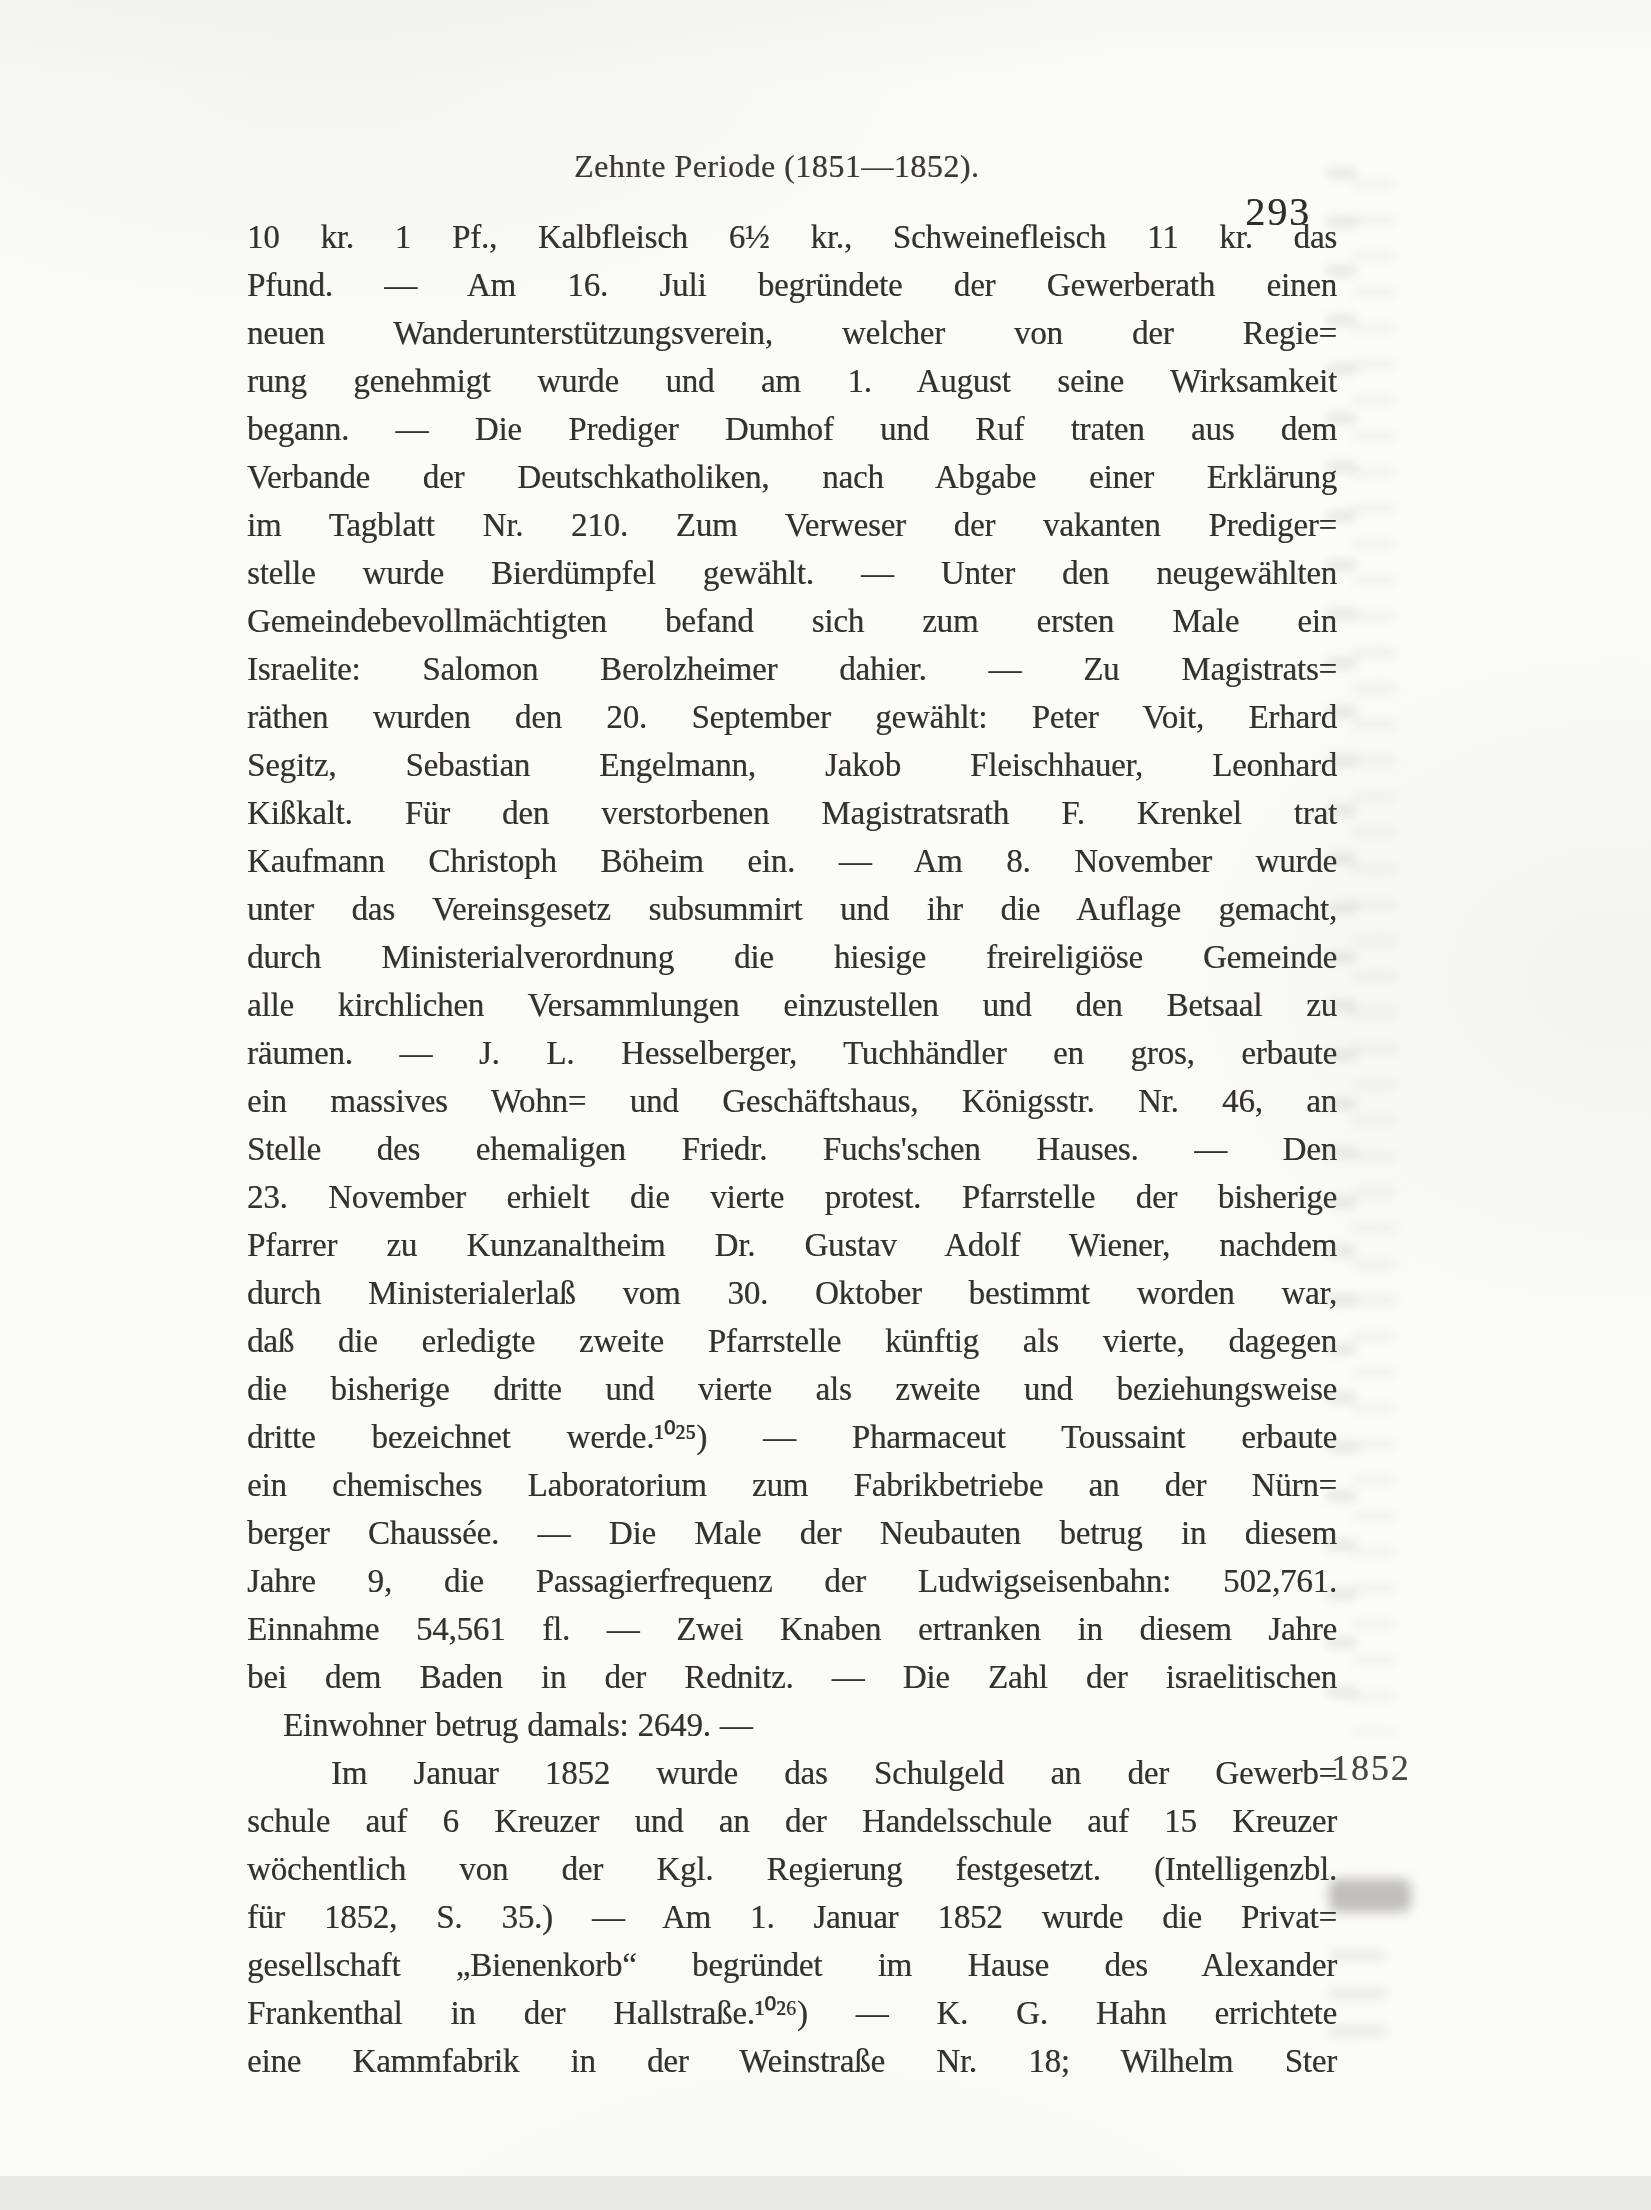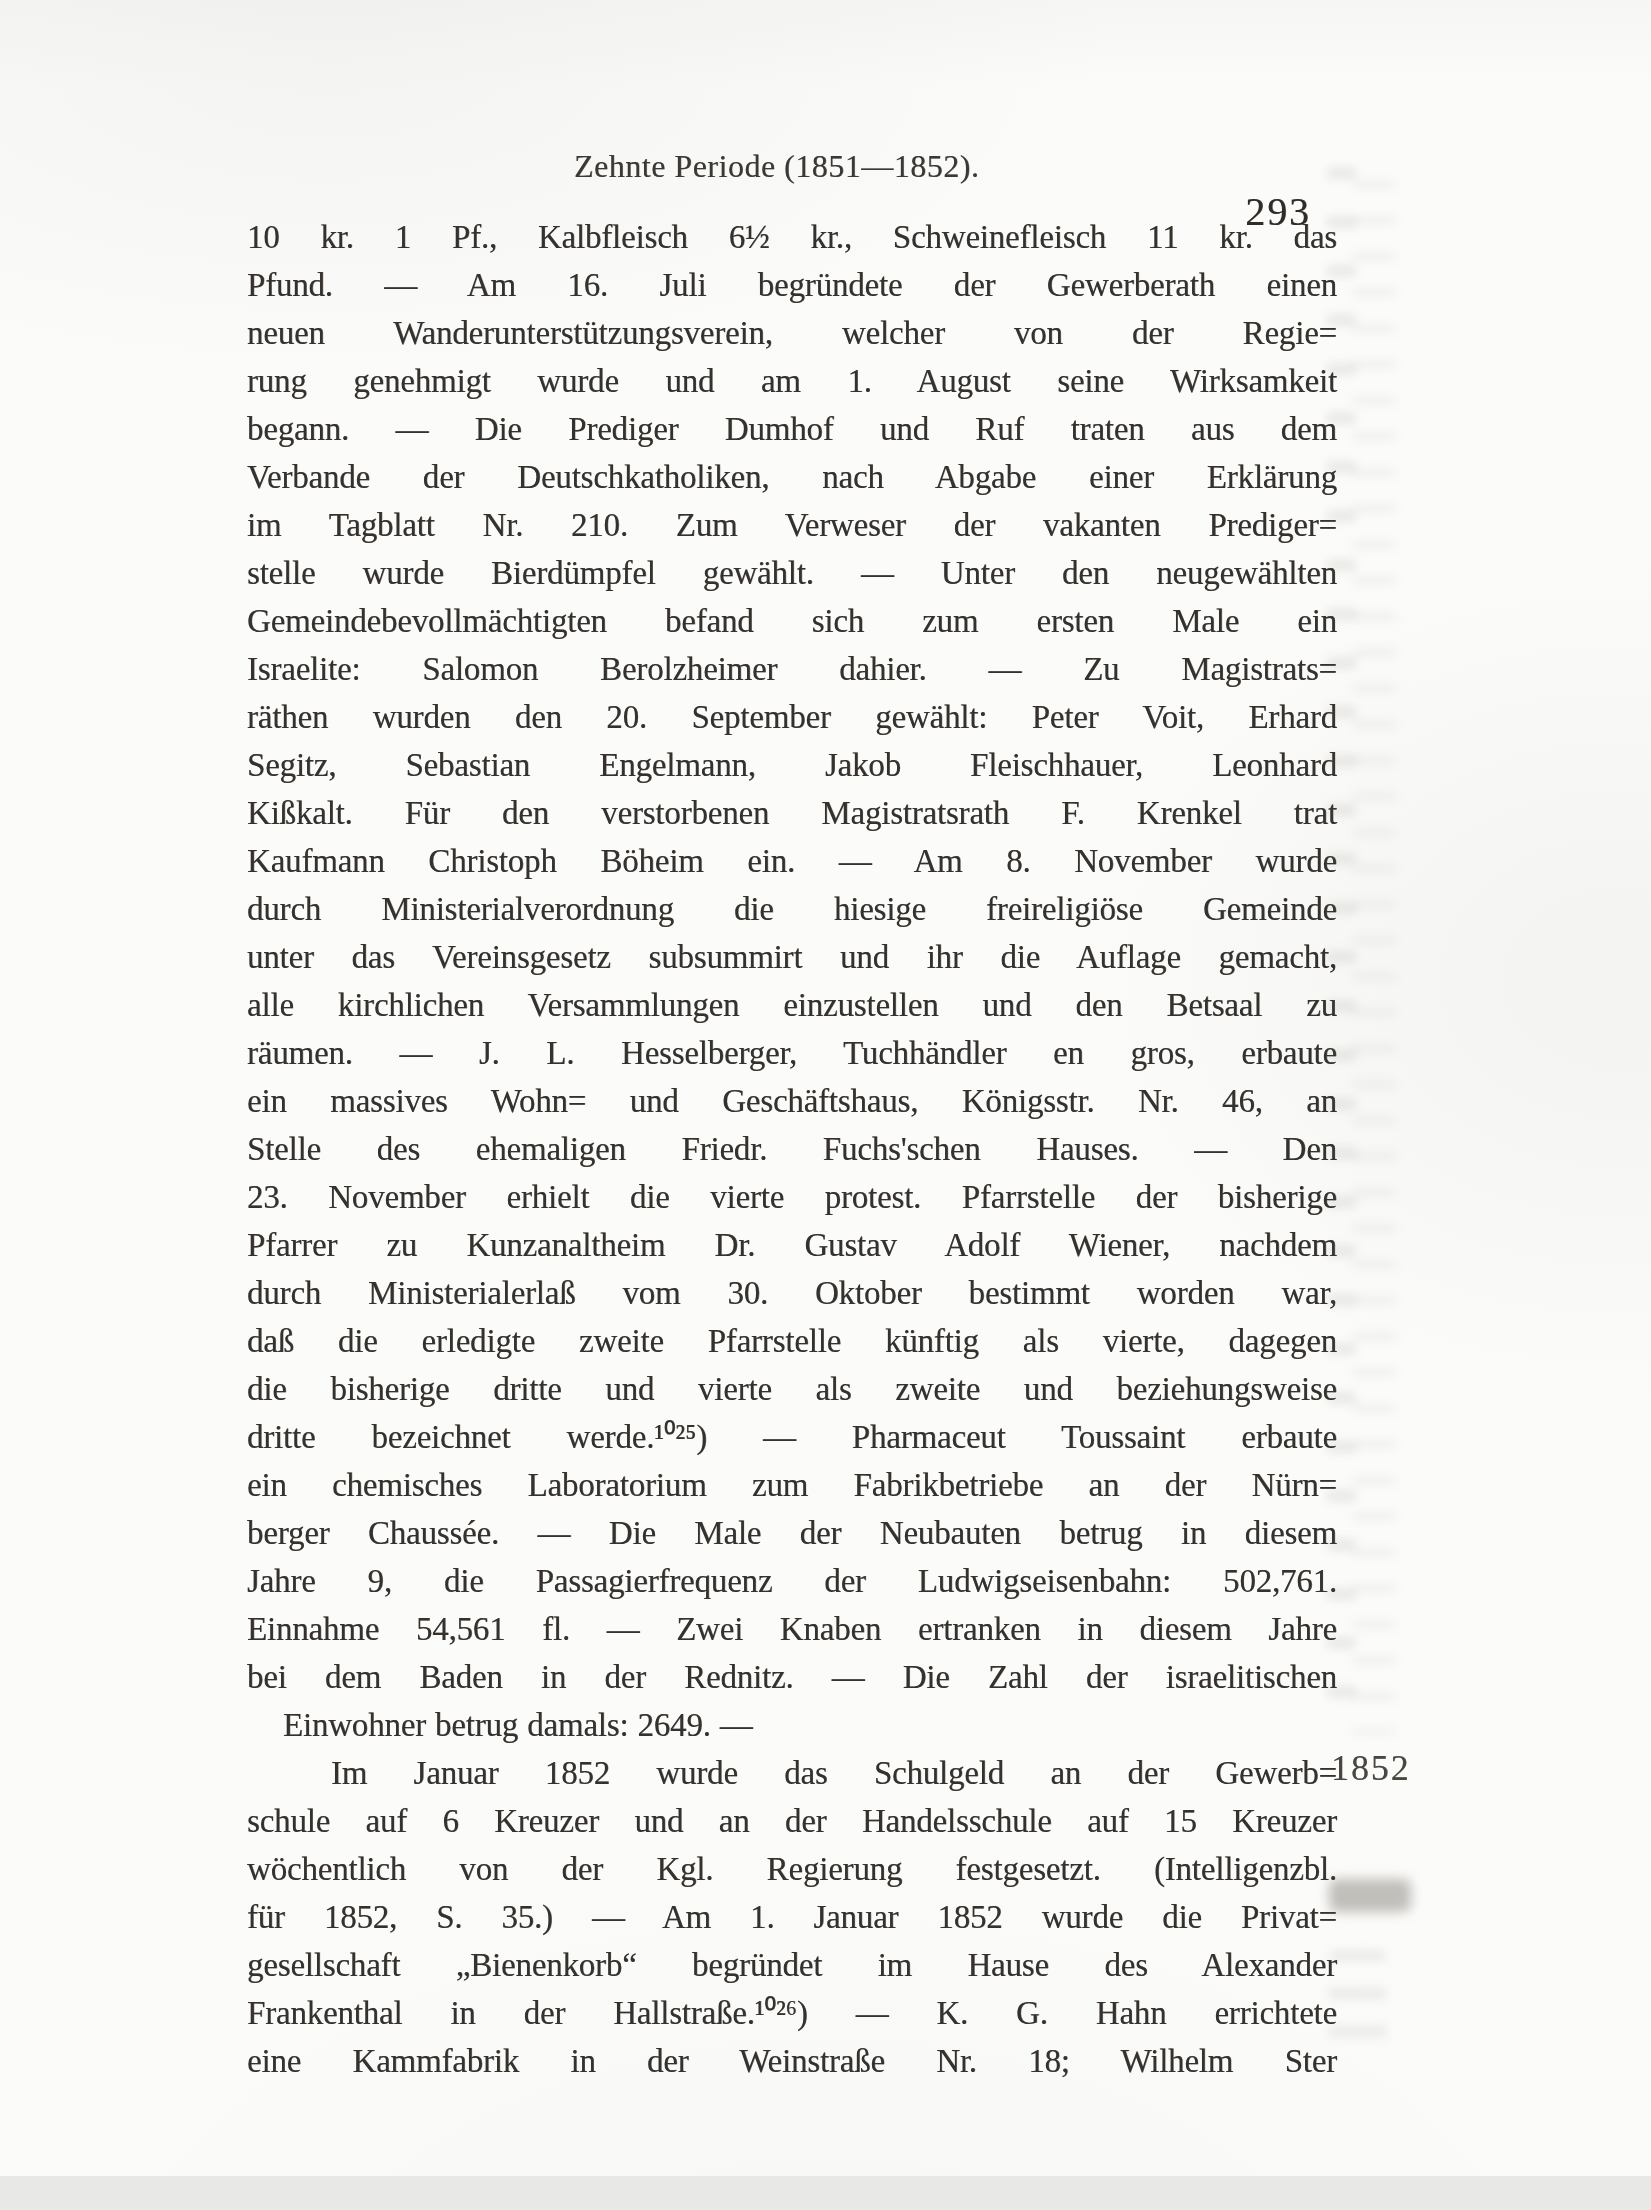--- a/index.html
+++ b/index.html
@@ -158,22 +158,22 @@
       <div class="line">begann. — Die Prediger Dumhof und Ruf traten aus dem</div>
       <div class="line">Verbande der Deutschkatholiken, nach Abgabe einer Erklärung</div>
       <div class="line">im Tagblatt Nr. 210.  Zum Verweser der vakanten Prediger=</div>
       <div class="line">stelle wurde Bierdümpfel gewählt. — Unter den neugewählten</div>
       <div class="line">Gemeindebevollmächtigten befand sich zum ersten Male ein</div>
       <div class="line">Israelite: Salomon Berolzheimer dahier. — Zu Magistrats=</div>
       <div class="line">räthen wurden den 20. September gewählt: Peter Voit, Erhard</div>
       <div class="line">Segitz, Sebastian Engelmann, Jakob Fleischhauer, Leonhard</div>
       <div class="line">Kißkalt.  Für den verstorbenen Magistratsrath F. Krenkel trat</div>
       <div class="line">Kaufmann Christoph Böheim ein. — Am 8. November wurde</div>
+      <div class="line">unter das Vereinsgesetz subsummirt und ihr die Auflage gemacht,</div>
       <div class="line">durch Ministerialverordnung die hiesige freireligiöse Gemeinde</div>
-      <div class="line">unter das Vereinsgesetz subsummirt und ihr die Auflage gemacht,</div>
       <div class="line">alle kirchlichen Versammlungen einzustellen und den Betsaal zu</div>
       <div class="line">räumen. — J. L. Hesselberger, Tuchhändler en gros, erbaute</div>
       <div class="line">ein massives Wohn= und Geschäftshaus, Königsstr. Nr. 46, an</div>
       <div class="line">Stelle des ehemaligen Friedr. Fuchs'schen Hauses. — Den</div>
       <div class="line">23. November erhielt die vierte protest. Pfarrstelle der bisherige</div>
       <div class="line">Pfarrer zu Kunzanaltheim Dr. Gustav Adolf Wiener, nachdem</div>
       <div class="line">durch Ministerialerlaß vom 30. Oktober bestimmt worden war,</div>
       <div class="line">daß die erledigte zweite Pfarrstelle künftig als vierte, dagegen</div>
       <div class="line">die bisherige dritte und vierte als zweite und beziehungsweise</div>
       <div class="line">dritte bezeichnet werde.¹⁰²⁵) — Pharmaceut Toussaint erbaute</div>

